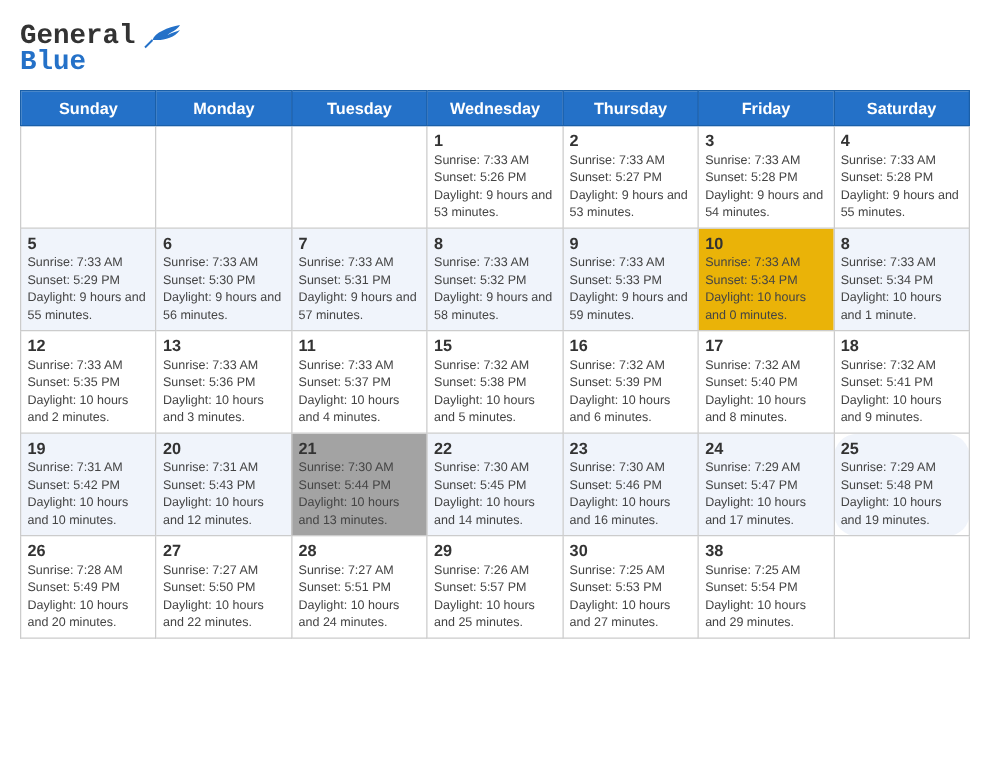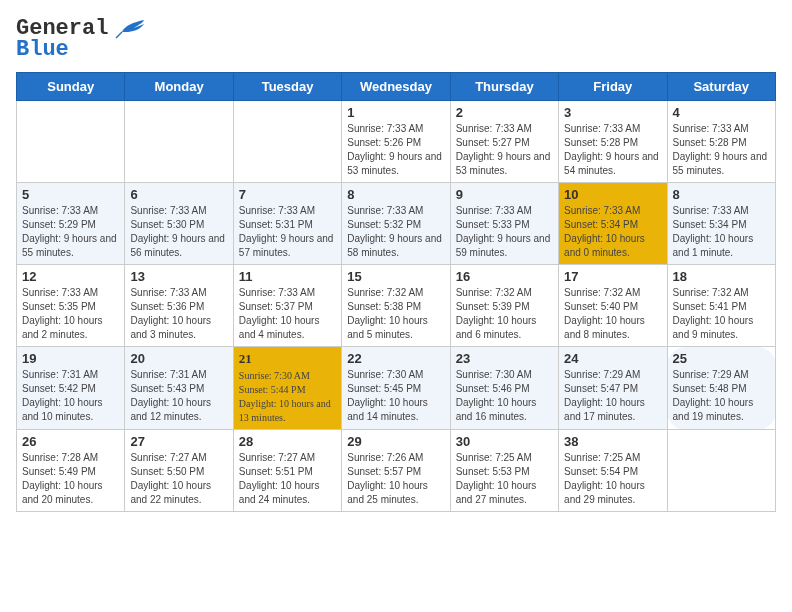--- a/index.html
+++ b/index.html
@@ -238,21 +238,21 @@
           <div class="day-info" style="white-space: pre-line;">Sunrise: 7:31 AM
 Sunset: 5:42 PM
 Daylight: 10 hours and 10 minutes.</div>
         </td>
         <td style="background-color: rgb(240, 244, 251);">
           <div class="day-number">20</div>
           <div class="day-info" style="white-space: pre-line;">Sunrise: 7:31 AM
 Sunset: 5:43 PM
 Daylight: 10 hours and 12 minutes.</div>
         </td>
-        <td style="background-color: #eab308; font-family: Liberation Serif, serif;">
+        <td style="background-color: #a3a3a3;">
           <div class="day-number">21</div>
           <div class="day-info" style="white-space: pre-line;">Sunrise: 7:30 AM
 Sunset: 5:44 PM
 Daylight: 10 hours and 13 minutes.</div>
         </td>
         <td style="background-color: rgb(240, 244, 251);">
           <div class="day-number">22</div>
           <div class="day-info" style="white-space: pre-line;">Sunrise: 7:30 AM
 Sunset: 5:45 PM
 Daylight: 10 hours and 14 minutes.</div>

